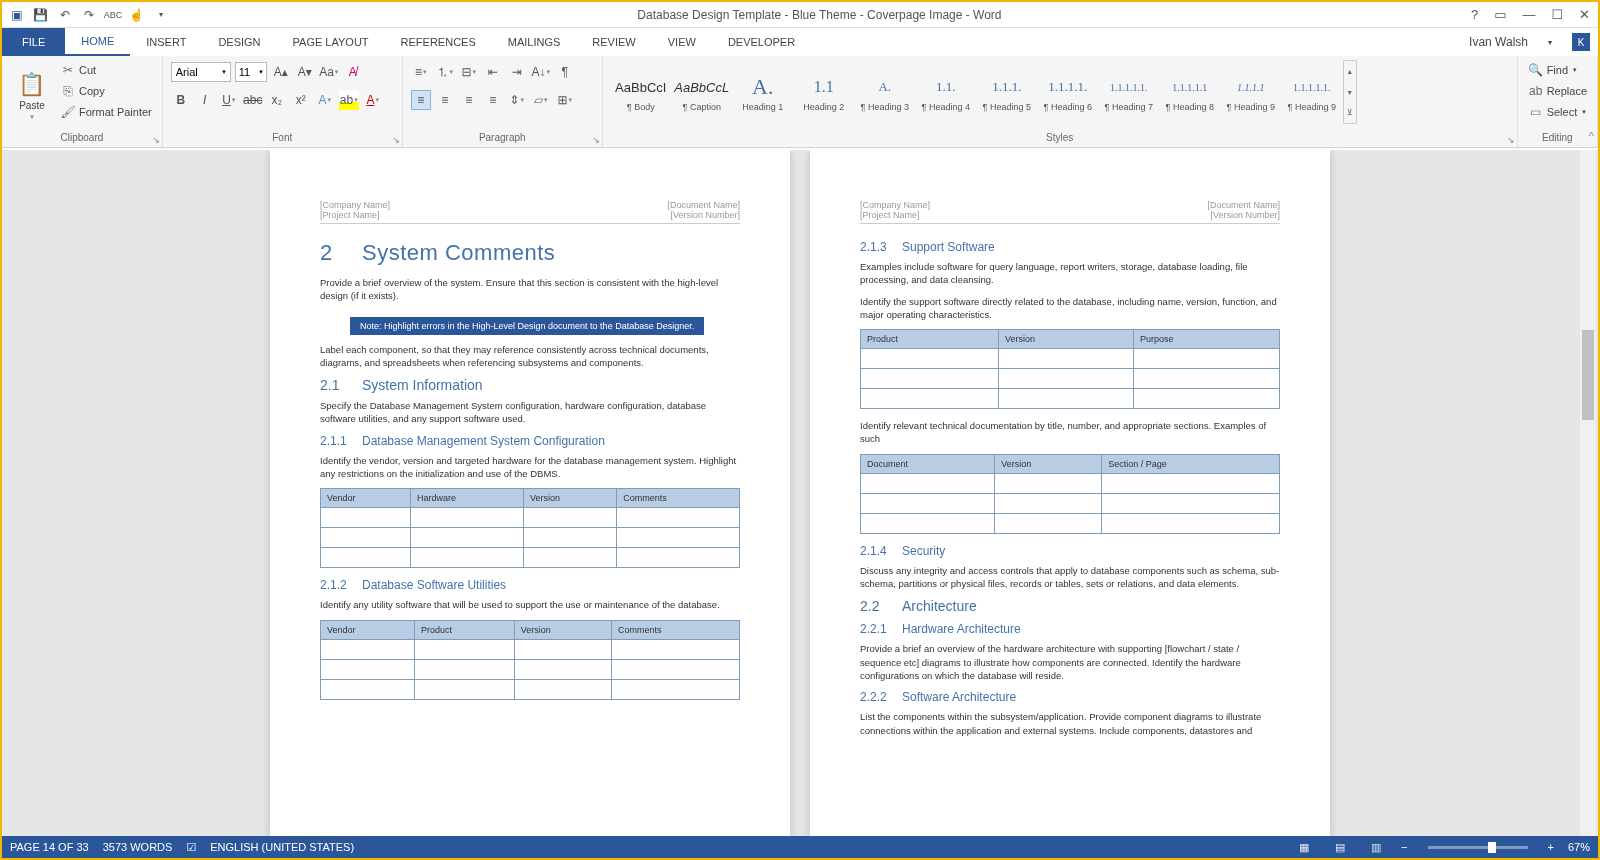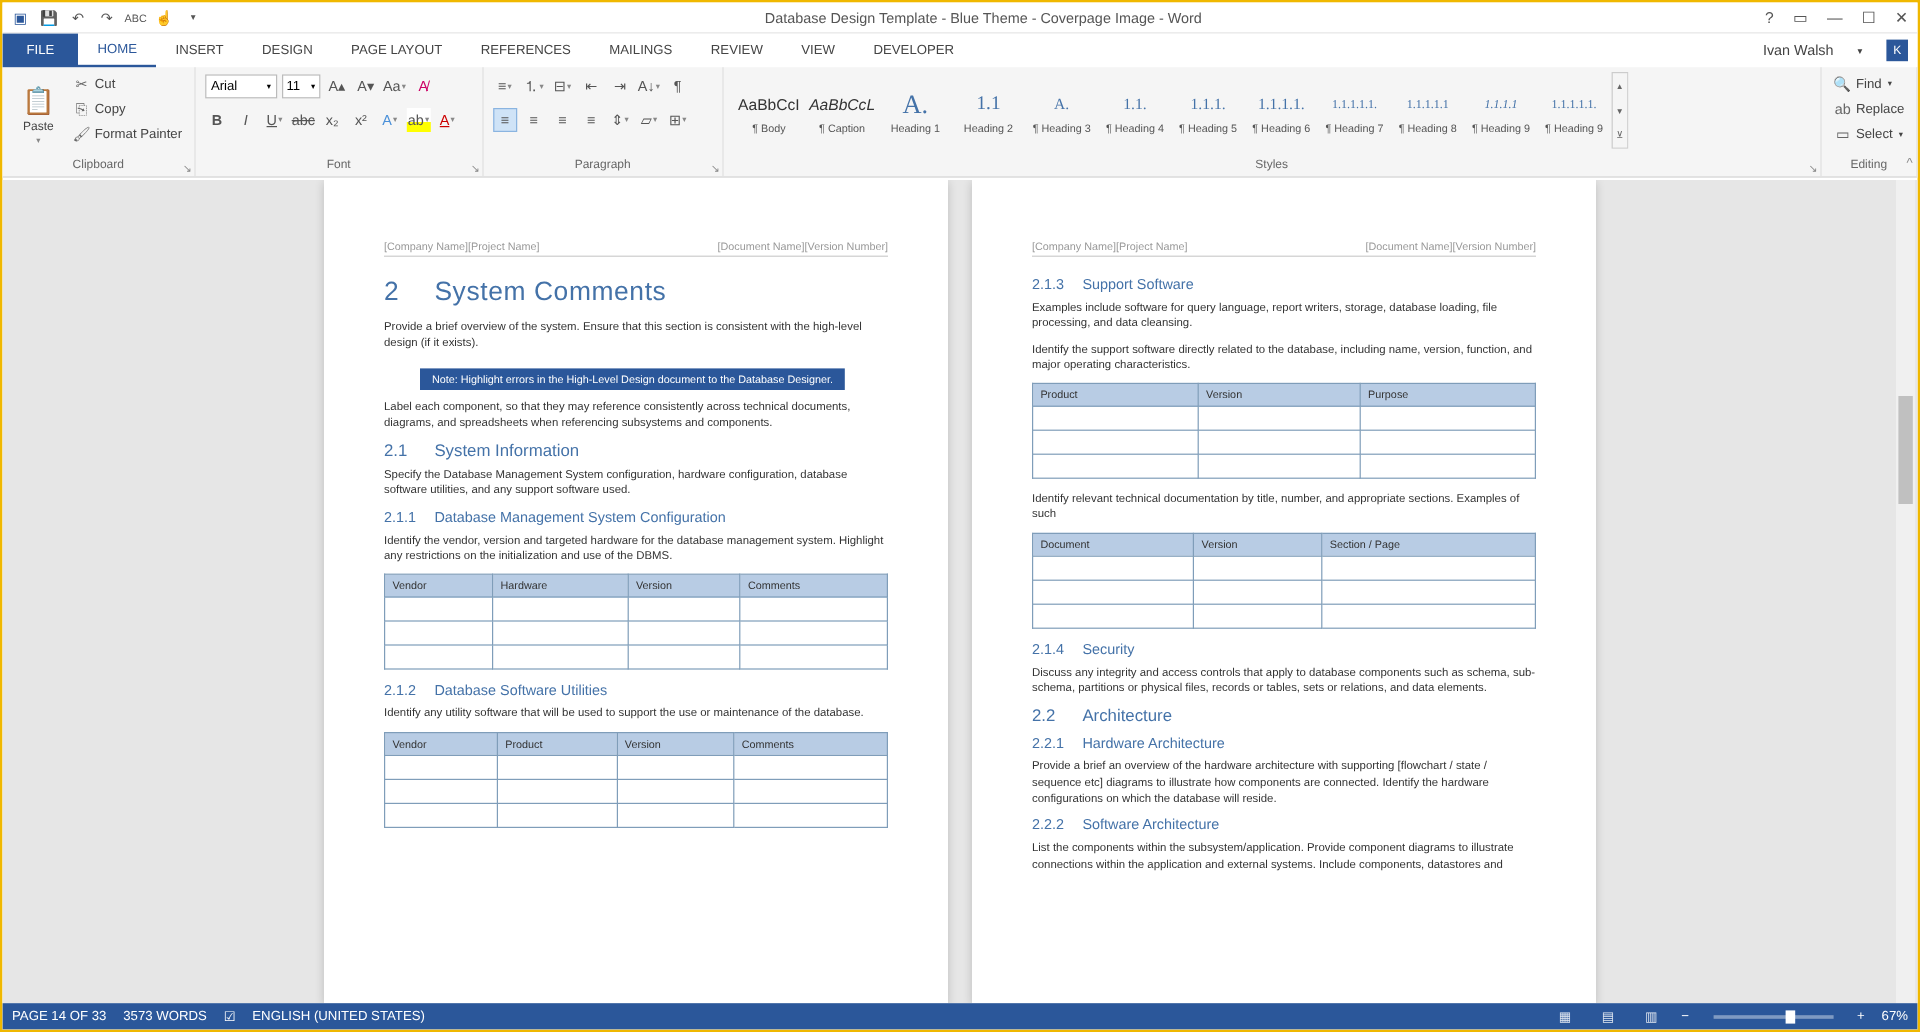--- a/index.html
+++ b/index.html
@@ -47,21 +47,21 @@
 .style-item .preview { font-size: 13px; color: #333; height: 30px; display: flex; align-items: center; }
 .style-item .preview.blue { color: #4472a8; font-family: Georgia, serif; }
 .style-item .sname { font-size: 9px; color: #555; text-align: left; }
 .gallery-scroll { width: 14px; display: flex; flex-direction: column; border: 1px solid #ccc; }
 .gallery-scroll div { flex: 1; display: flex; align-items: center; justify-content: center; font-size: 8px; cursor: pointer; color: #666; }
 
 
 .doc-area { position: absolute; top: 148px; bottom: 22px; left: 0; right: 0; background: #e6e6e6; display: flex; justify-content: center; gap: 20px; padding: 0 20px; overflow: hidden; }
 .page { width: 520px; background: #fff; box-shadow: 0 2px 8px rgba(0,0,0,0.2); padding: 50px 50px 20px; font-size: 10px; color: #333; position: relative; }
 .page .hdr { display: flex; justify-content: space-between; font-size: 9px; color: #999; border-bottom: 1px solid #ccc; padding-bottom: 3px; margin-bottom: 16px; }
-.page .hdr div { display: flex; flex-direction: row; }
+.page .hdr div { display: flex; flex-direction: column; }
 .page .hdr .r { text-align: right; }
 .page h1 { font-size: 22px; font-weight: normal; color: #4472a8; margin-bottom: 10px; letter-spacing: 0.5px; }
 .page h1 .num { display: inline-block; width: 42px; }
 .page h2 { font-size: 14px; font-weight: normal; color: #4472a8; margin: 8px 0 6px; }
 .page h2 .num { display: inline-block; width: 42px; }
 .page h3 { font-size: 12px; font-weight: normal; color: #4472a8; margin: 8px 0 6px; }
 .page h3 .num { display: inline-block; width: 42px; }
 .page p { margin-bottom: 8px; line-height: 1.4; font-size: 9.5px; }
 .page .note { background: #2b579a; color: #fff; padding: 4px 10px; display: inline-block; margin: 6px 0 8px 30px; font-size: 9px; }
 .page table { width: 100%; border-collapse: collapse; margin: 6px 0 10px; font-size: 9px; }

